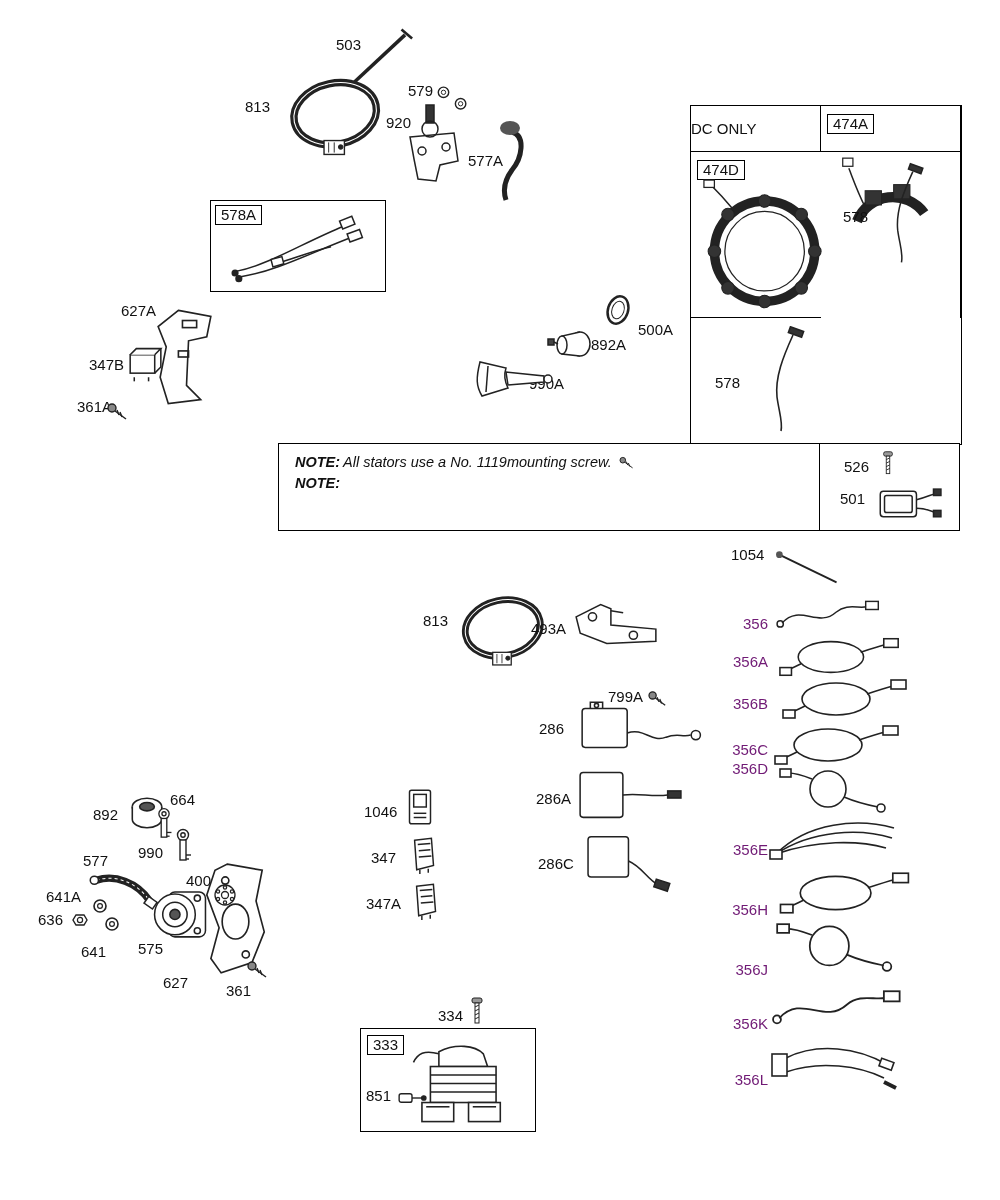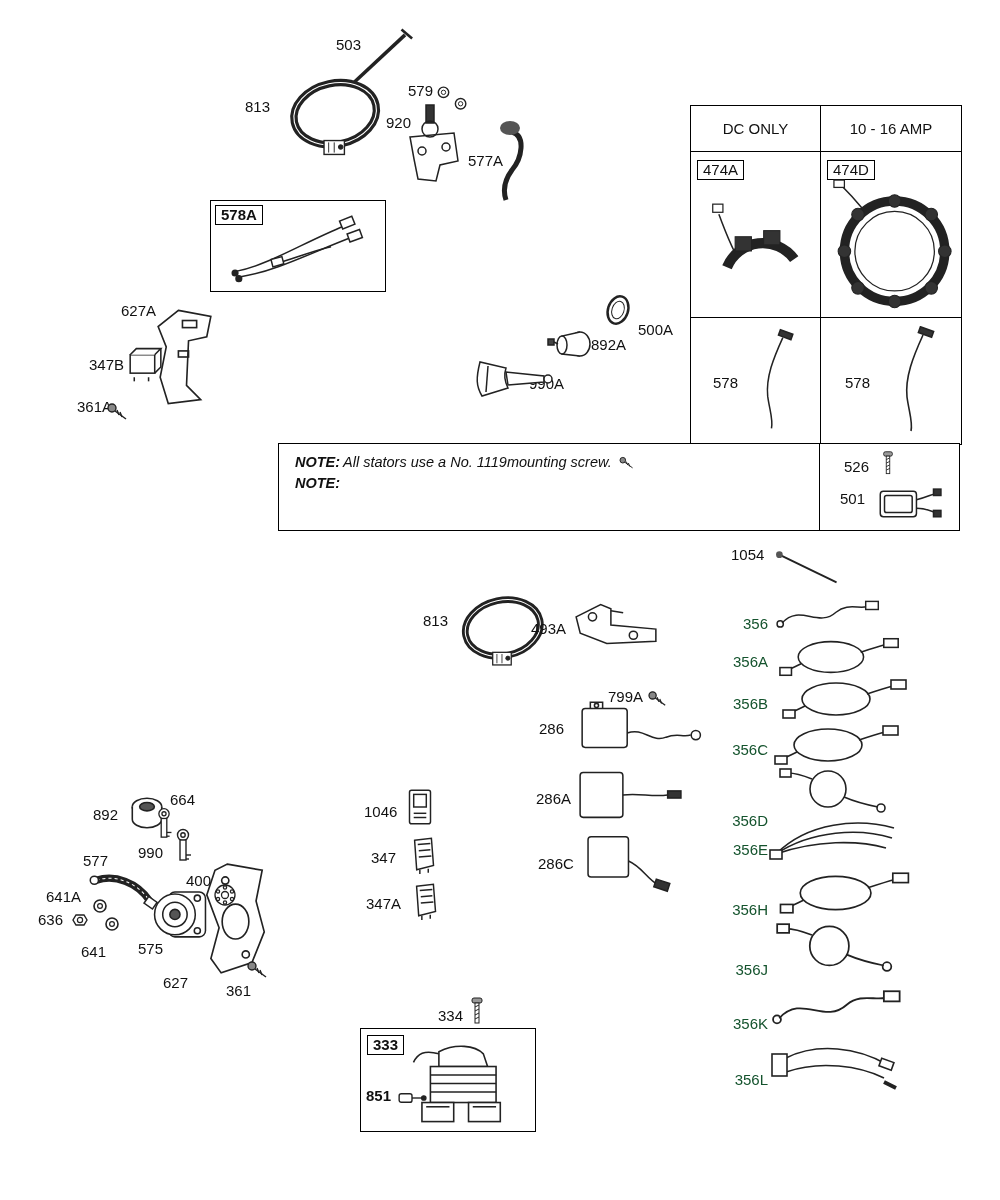--- a/index.html
+++ b/index.html
@@ -1,40 +1,40 @@
 <!DOCTYPE html>
 <html><head>
 <meta charset="utf-8">
 <style>
   * { margin:0; padding:0; box-sizing:border-box; }
   body { background:#fff; font-family:"Liberation Sans", sans-serif; }
   .canvas { position:relative; width:1000px; height:1160px; background:#fff; overflow:hidden; }
   .lbl { position:absolute; font-size:15px; color:#111; white-space:nowrap; line-height:18px; }
   .boxed { border:1.5px solid #000; padding:0 5px; line-height:20px; background:#fff; }
   .part { position:absolute; overflow:visible; }
-  .pbox { position:absolute; border:1.6px solid #000; background:#fff;font-weight:bold; }
+  .pbox { position:absolute; border:1.6px solid #000; background:#fff; }
   .inlbl { position:absolute; font-size:15px; color:#111; white-space:nowrap; line-height:18px; }
 
   .ptable { position:absolute; left:690px; top:105px; width:272px; height:340px;
             border:1.6px solid #000; display:grid; grid-template-columns:130px 1fr;
             grid-template-rows:46px 166px 1fr; background:#fff; }
   .cell { position:relative; }
   .cr { border-right:1.6px solid #000; }
   .cb { border-bottom:1.6px solid #000; }
-  .hdr { display:flex; align-items:center; justify-content:center; font-size:15px; color:#111; }
+  .hdr { display:flex; align-items:center; font-size:15px; color:#111; }
 
   .notebox { position:absolute; left:278px; top:443px; width:682px; height:88px;
              border:1.6px solid #000; display:flex; background:#fff; }
   .notetext { flex:1; padding:9px 8px 6px 2px; font-size:14.5px; color:#111; }
   .nline { position:relative; padding-left:62px; margin-bottom:3px; line-height:18px; }
   .np { position:absolute; left:14px; top:0; font-weight:bold; font-style:italic; }
   .ni { font-style:italic; }
   .notes-side { width:140px; border-left:1.6px solid #000; position:relative; }
 
-  .rl { position:absolute; width:54px; text-align:right; font-size:15px; color:#14532d; }
+  .rl { position:absolute; width:54px; text-align:right; font-size:15px; color:#701a75; }
 </style>
 </head>
 <body>
 
 <svg width="0" height="0" style="position:absolute" aria-hidden="true">
 <defs>
   <symbol id="sym-clamp" viewBox="0 0 120 95">
     <g fill="none" stroke="#222">
       <ellipse cx="58" cy="45" rx="45" ry="33" stroke-width="8" transform="rotate(-12 58 45)"></ellipse>
       <ellipse cx="58" cy="45" rx="45" ry="33" stroke-width="1.2" stroke="#fff" transform="rotate(-12 58 45)"></ellipse>
@@ -418,23 +418,20 @@
     </svg>
 
   <div class="lbl" style="left:529px;top:375px">990A</div>
   <svg class="part" style="left:474px;top:352px" width="85" height="52">
       <use href="#sym-horn"></use>
     </svg>
 
   <div class="ptable">
     <div class="cell hdr cr cb">
         <span>DC ONLY</span>
-      </div>
-    <div class="cell hdr cb">
-        <span>10 - 16 AMP</span>
       </div>
 
     <div class="cell cr cb">
       <span class="inlbl boxed" style="left:6px;top:8px">474A</span>
       <svg class="part" style="left:12px;top:44px" width="105" height="112">
           <use href="#sym-stator-sm"></use>
         </svg>
     </div>
     <div class="cell cb">
       <span class="inlbl boxed" style="left:6px;top:8px">474D</span>
@@ -615,21 +612,21 @@
   <div class="rl" style="left:714px;top:695px">356B</div>
   <svg class="part" style="left:772px;top:674px" width="148" height="50">
       <use href="#sym-hloop"></use>
     </svg>
 
   <div class="rl" style="left:714px;top:741px">356C</div>
   <svg class="part" style="left:772px;top:720px" width="132" height="50">
       <use href="#sym-hloop"></use>
     </svg>
 
-  <div class="rl" style="left:714px;top:812px">356D</div>
+  <div class="rl" style="left:714px;top:760px">356D</div>
   <svg class="part" style="left:778px;top:765px" width="115" height="50">
       <use href="#sym-hdloop"></use>
     </svg>
 
   <div class="rl" style="left:714px;top:841px">356E</div>
   <svg class="part" style="left:768px;top:814px" width="135" height="48">
       <use href="#sym-hfan"></use>
     </svg>
 
   <div class="rl" style="left:714px;top:901px">356H</div>

